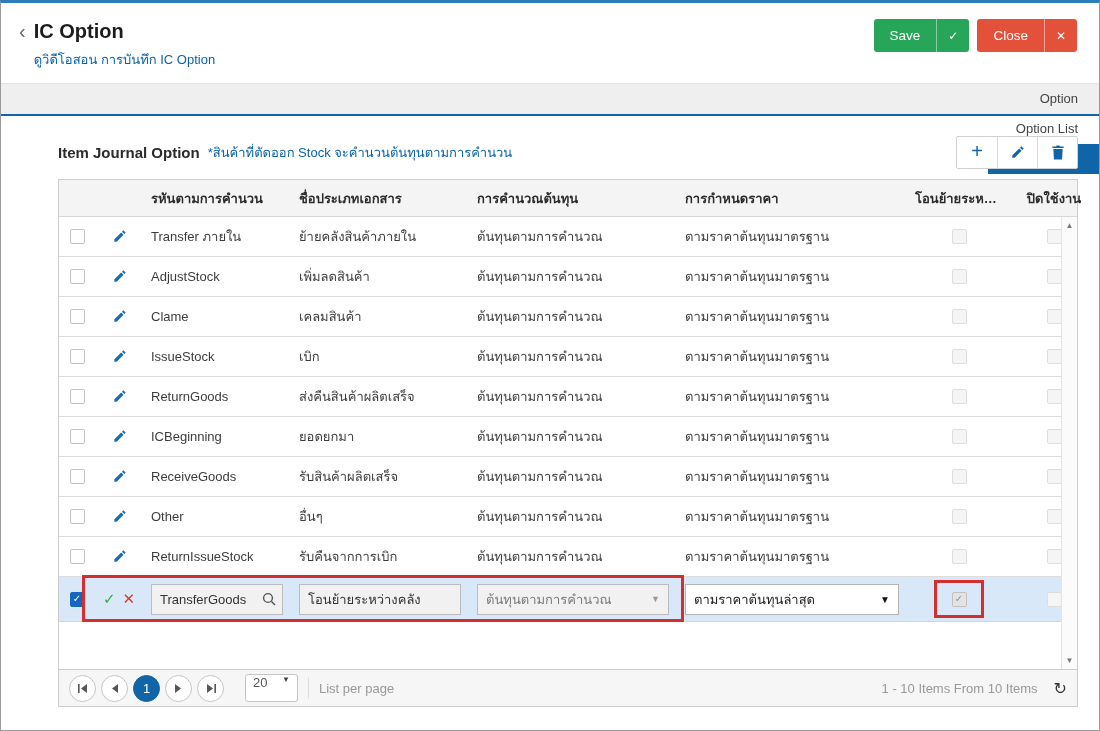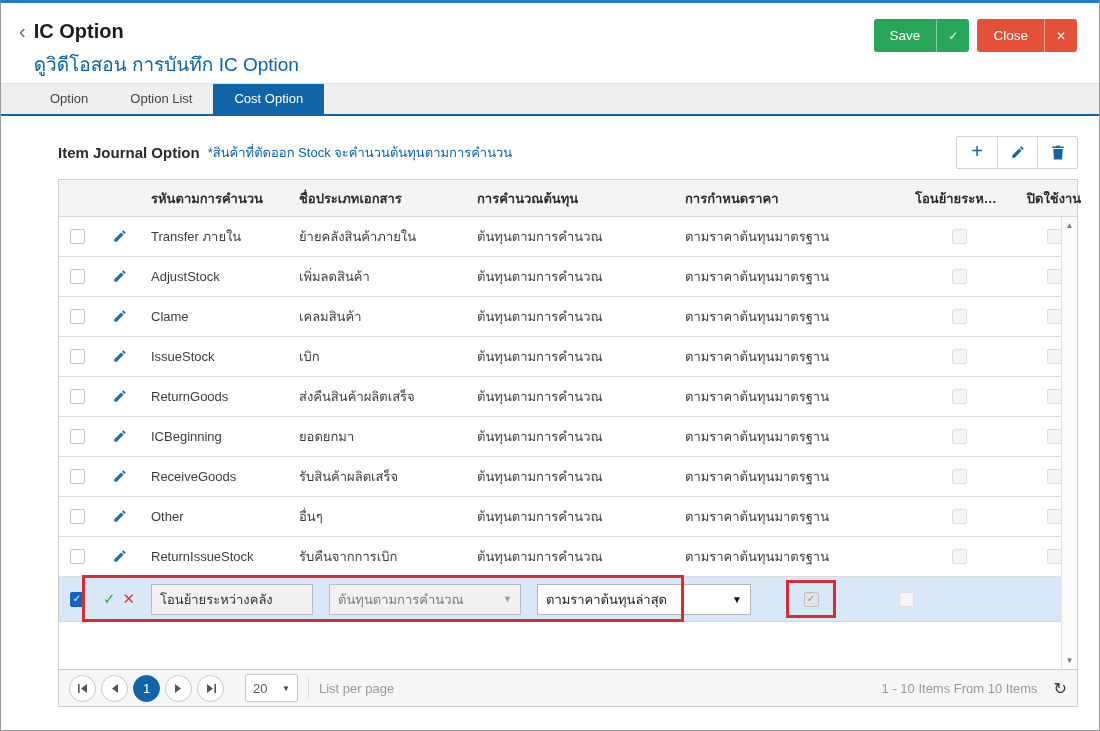--- a/index.html
+++ b/index.html
@@ -22,42 +22,42 @@
   .header {
     display: flex; align-items: flex-start;
     padding: 16px 22px 0 18px; height: 80px;
   }
   .back {
     font-size: 20px; color: #666; margin-right: 8px; line-height: 24px;
     cursor: pointer; font-weight: 400;
   }
   .titles h1 { font-size: 20px; font-weight: bold; color: #1c1c1c; line-height: 24px; }
   .titles a {
-    display: inline-block; margin-top: 6px; font-size: 19px;
+    display: inline-block; margin-top: 6px; font-size: 13px;
     color: var(--link, #0b62a8); text-decoration: none; cursor: pointer;
   }
   .header-buttons { margin-left: auto; display: flex; gap: 8px; }
   .btn {
     display: flex; align-items: stretch; height: 33px; border-radius: 3px;
     color: #fff; font-size: 13.5px; cursor: pointer; overflow: hidden;
   }
   .btn .btn-label { display: flex; align-items: center; padding: 0 16px; }
   .btn .btn-icon {
     display: flex; align-items: center; padding: 0 11px;
     border-left: 1px solid rgba(255,255,255,.45); font-size: 12px;
   }
   .btn.save { background: var(--green, #27a558); }
   .btn.close { background: var(--red, #e4513b); }
 
   
   .tabbar {
     display: flex; align-items: flex-end;
     background: #efefef; border-top: 1px solid #e2e2e2;
     border-bottom: 2px solid var(--accent, #1065a8);
-    padding-left: 28px; height: 33px;
+    padding-left: 28px; height: 33px; flex-direction: column;
   }
   .tab {
     padding: 7px 21px 8px; font-size: 13px; color: #444; cursor: pointer;
   }
   .tab.active { background: var(--accent, #1065a8); color: #fff; }
 
   
   .content { padding: 0 21px; margin-left: 36px; }
   .section-head { display: flex; align-items: center; margin: 20px 0 10px; }
   .section-title { font-size: 15px; font-weight: bold; color: #2b2b2b; }
@@ -164,21 +164,21 @@
     background: #fff; display: flex; align-items: center; justify-content: center;
     margin-right: 5px; cursor: pointer; color: #555;
   }
   .pg-btn svg { fill: #555; }
   .pg-btn.current {
     background: var(--accent, #1065a8); border-color: var(--accent, #1065a8);
     color: #fff; font-size: 13px;
   }
   .pg-size {
     margin-left: 16px; width: 53px; height: 28px; border: 1px solid #c5c5c5; border-radius: 3px;
-    background: #fff; display: flex; align-items: center; padding: 0 7px; color: #555;
+    background: #fff; display: flex; align-items: flex-start; padding: 0 7px; color: #555;
     cursor: pointer;
   }
   .pg-size .chev { margin-left: auto; font-size: 8px; color: #444; }
   .pg-label { margin-left: 10px; padding-left: 10px; border-left: 1px solid #ddd; height: 20px; display: flex; align-items: center; }
   .pg-summary { margin-left: auto; color: #999; }
   .pg-refresh { margin-left: 16px; font-size: 16px; color: #333; cursor: pointer; }
 </style>
 </head>
 <body>
 
@@ -435,20 +435,31 @@
           <div class="red-annotation red-box-fields"></div>
           <div class="cell col-check">
             <span class="cb cb-checked-blue">✓</span>
           </div>
           <div class="cell col-edit">
             <div class="row-actions">
               <span class="act-ok">✓</span>
               <span class="act-cancel">✕</span>
             </div>
           </div>
+          <div class="cell col-code">
+            <div class="input-wrap">
+              <input class="edit-input" value="TransferGoods" style="">
+              <span class="search-icon">
+                <svg width="14" height="14" viewBox="0 0 14 14">
+                    <circle cx="6" cy="6" r="4.4" stroke-width="1.4"></circle>
+                    <line x1="9.5" y1="9.5" x2="13" y2="13" stroke-width="1.4"></line>
+                  </svg>
+              </span>
+            </div>
+          </div>
           <div class="cell col-name">
             <input class="edit-input" style="padding-right: 8px;" value="โอนย้ายระหว่างคลัง">
           </div>
           <div class="cell col-cost">
             <div class="fake-select">
               <span>ต้นทุนตามการคำนวณ</span>
               <span class="chev">▼</span>
             </div>
           </div>
           <div class="cell col-price">

